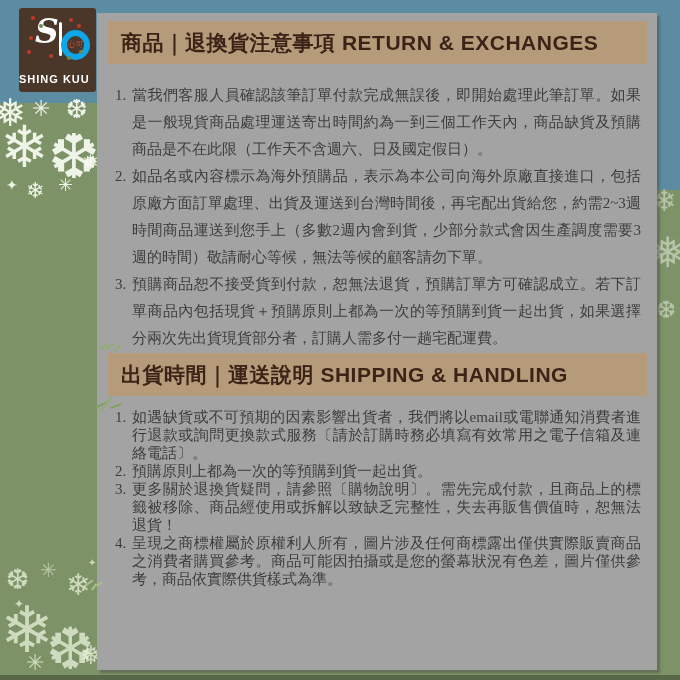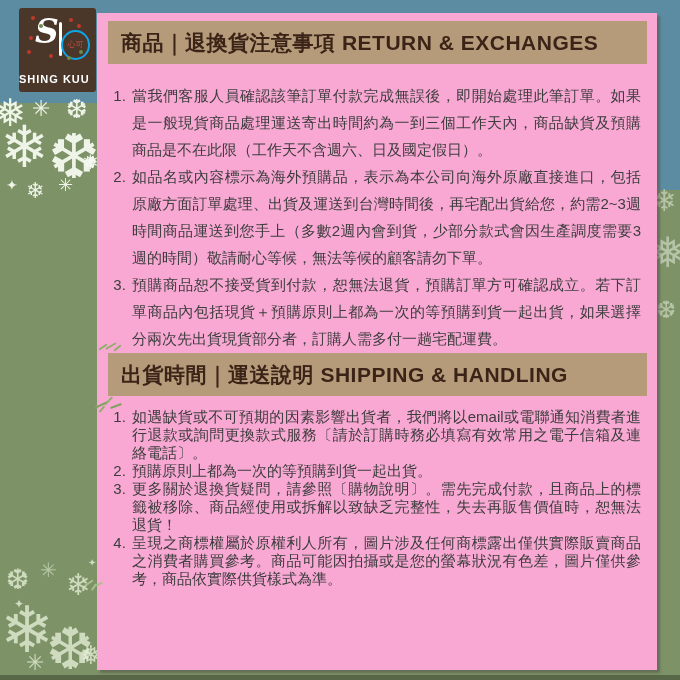--- a/index.html
+++ b/index.html
@@ -22,21 +22,21 @@
   
   .sf { position: absolute; z-index: 1; line-height: 1; user-select: none; }
   .sf-bright { color: rgba(246,250,240,0.95); }
   .sf-faint  { color: rgba(240,246,232,0.50); }
   .sf-pale   { color: rgba(228,238,212,0.80); }
 
   
   .card {
     position: absolute; left: 97px; top: 13px;
     width: 560px; height: 657px;
-    background: #f9a8d4;
+    background: #a3a3a3;
     box-shadow: 3px 3px 2px rgba(80,85,75,0.55);
     z-index: 3;
     overflow: hidden;
   }
   .sec-header {
     margin: 8px 10px 0 11px;
     height: 43px; line-height: 43px;
     background: #b69b7b;
     color: #3b2417;
     font-size: 21px; font-weight: bold;
@@ -46,20 +46,21 @@
   }
   .sec-header.second { margin-top: 1px; }
   ol.policy {
     margin: 18px 16px 0 0;
     padding-left: 33px;
     list-style: decimal;
     color: #3d3d3d;
     font-size: 15px;
     line-height: 27px;
     text-align: justify;
+    font-family: Liberation Serif, serif;
   }
   ol.policy.second { margin-top: 12px; line-height: 18px; }
   ol.policy li { padding-left: 2px; }
 
   
   .logo {
     position: absolute; left: 19px; top: 8px;
     width: 77px; height: 84px;
     background: #4a3729;
     border-radius: 3px;
@@ -72,21 +73,21 @@
     font-family: "DejaVu Serif", serif;
     font-size: 33px; font-weight: bold; font-style: italic;
   }
   .logo .s-stem {
     position: absolute; left: 40px; top: 12px;
     width: 3px; height: 34px; background: #ffffff; border-radius: 2px;
   }
   .logo .oval {
     position: absolute; left: 42px; top: 20px;
     width: 29px; height: 30px;
-    border: 2px solid #0ea5e9; border-radius: 50%;
+    border: 6px solid #0ea5e9; border-radius: 50%;
     display: flex; align-items: center; justify-content: center;
   }
   .logo .oval span { color: #c64a3e; font-size: 8px; line-height: 1; letter-spacing: 0; }
   .logo .dot { position: absolute; width: 4px; height: 4px; border-radius: 50%; }
   .logo .dot.red { background: #c0392b; }
   .logo .dot.green { background: #6d8a4e; }
   .d1 { left: 12px; top: 6px; }  .d2 { left: 50px; top: 8px; }
   .d3 { left: 58px; top: 14px; } .d4 { left: 10px; top: 26px; }
   .d5 { left: 30px; top: 44px; } .d6 { left: 48px; top: 46px; }
   .d7 { left: 20px; top: 14px; } .d8 { left: 60px; top: 40px; }

